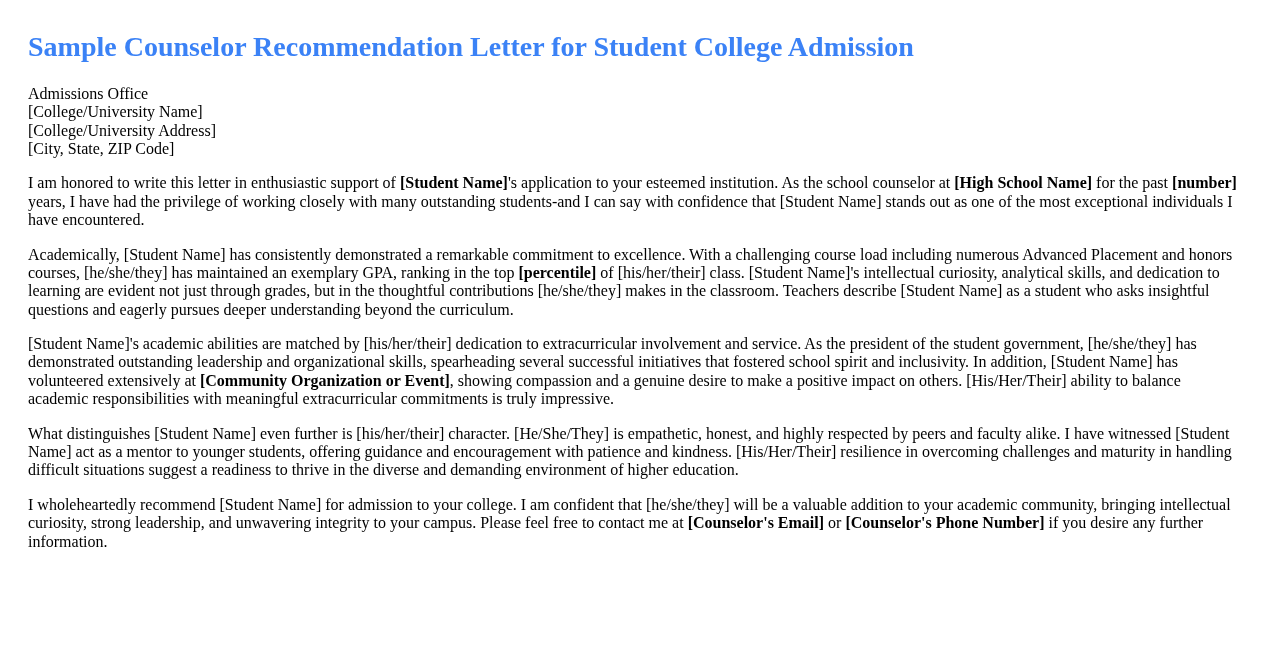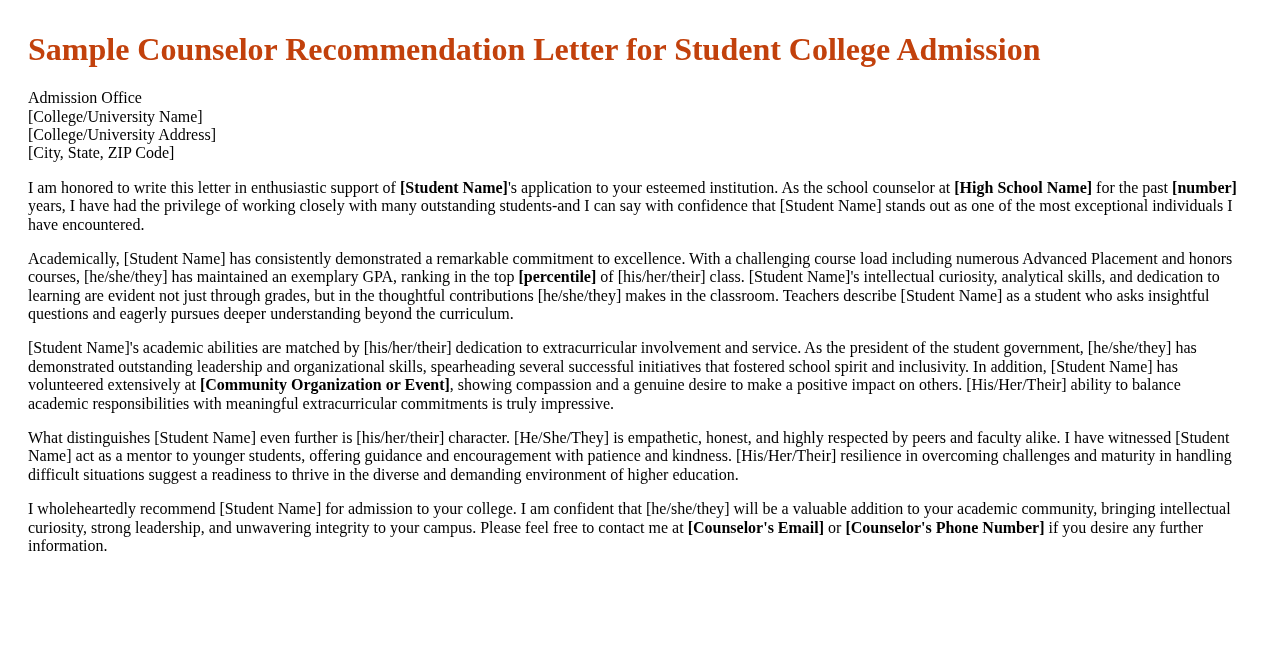--- a/index.html
+++ b/index.html
@@ -14,45 +14,45 @@
   }
   .page {
     width: 1278px;
     min-height: 650px;
     box-sizing: border-box;
     padding: 12px 34px 20px 28px;
     background: #ffffff;
     overflow: hidden;
   }
   h1.doc-title {
-    font-size: 32px;
+    font-size: 28px;
     font-weight: bold;
     margin: 20px 0 22px 0;
     line-height: 1.1;
-    color: #c2410c;
+    color: #3b82f6;
   }
   p {
     margin: 16px 0;
     line-height: 1.15;
   }
   .meta-line {
     font-style: italic;
   }
   b { font-weight: bold; margin-top: 40px; }
 </style>
 </head>
 <body>
 
 <div class="page">
 
   <h1 class="doc-title">Sample Counselor Recommendation Letter for Student College Admission</h1>
 
 
   <p>
-    <span>Admission Office</span><br>
+    <span>Admissions Office</span><br>
     <span>[College/University Name]</span><br>
     <span>[College/University Address]</span><br>
     <span>[City, State, ZIP Code]</span>
   </p>
 
 
   <p><span>I am honored to write this letter in enthusiastic support of </span><b>[Student Name]</b><span>'s application to your esteemed institution. As the school counselor at </span><b>[High School Name]</b><span> for the past </span><b>[number]</b><span> years, I have had the privilege of working closely with many outstanding students-and I can say with confidence that [Student Name] stands out as one of the most exceptional individuals I have encountered.</span></p>
 
   <p><span>Academically, [Student Name] has consistently demonstrated a remarkable commitment to excellence. With a challenging course load including numerous Advanced Placement and honors courses, [he/she/they] has maintained an exemplary GPA, ranking in the top </span><b>[percentile]</b><span> of [his/her/their] class. [Student Name]'s intellectual curiosity, analytical skills, and dedication to learning are evident not just through grades, but in the thoughtful contributions [he/she/they] makes in the classroom. Teachers describe [Student Name] as a student who asks insightful questions and eagerly pursues deeper understanding beyond the curriculum.</span></p>
 

